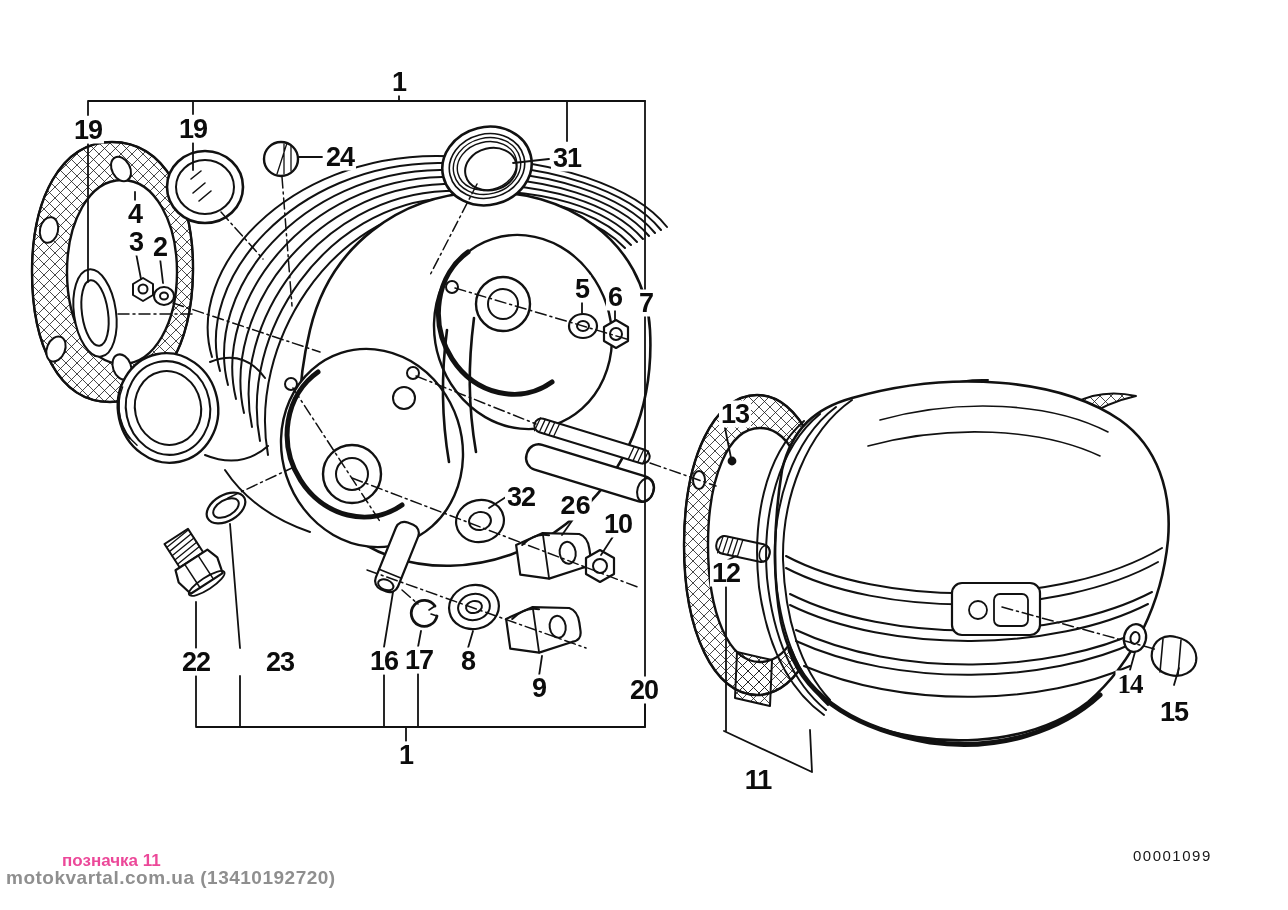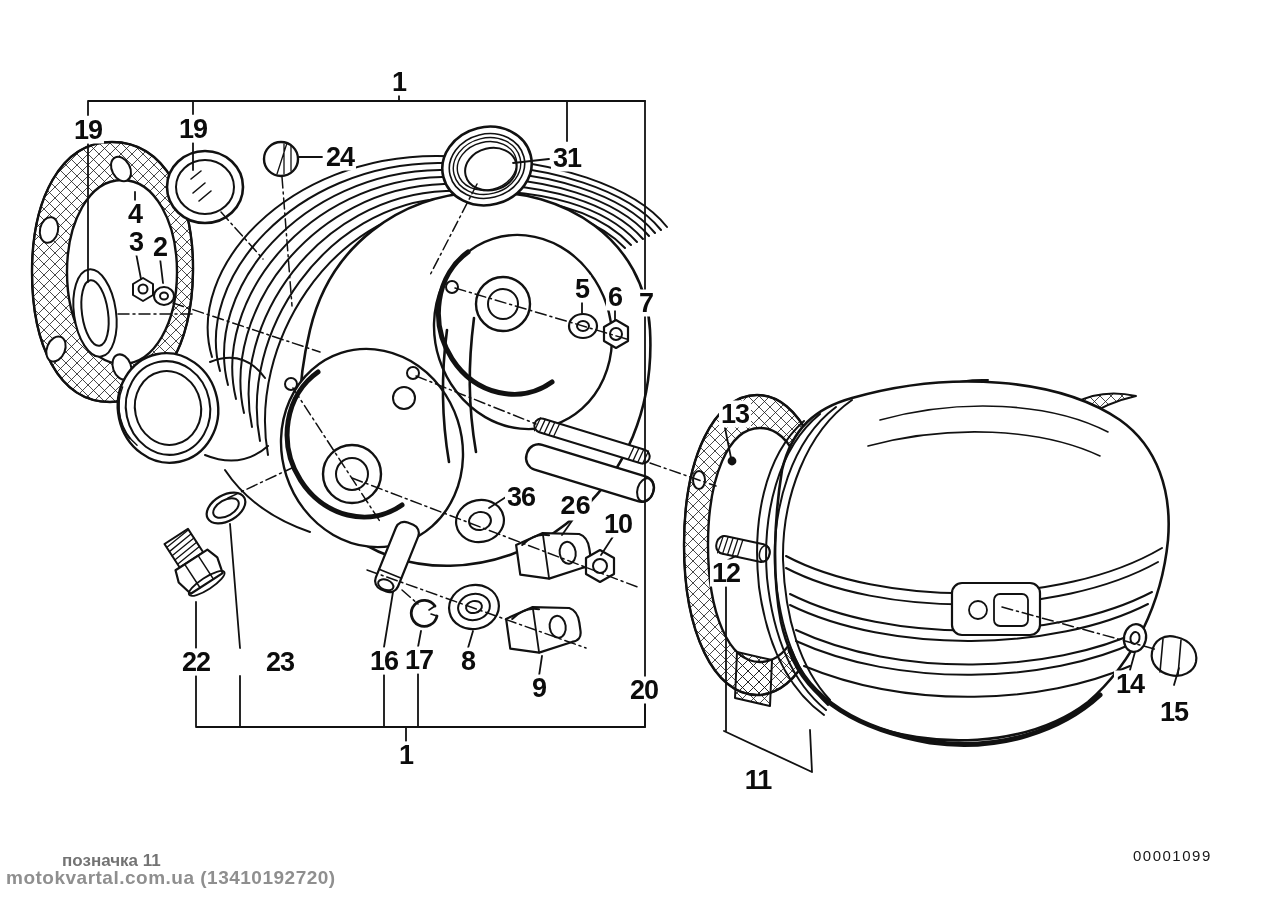--- a/index.html
+++ b/index.html
@@ -3,21 +3,21 @@
 <meta charset="utf-8">
 <style>
   html,body{margin:0;padding:0;background:#fff;}
   .page{position:relative;width:1288px;height:910px;background:#fff;overflow:hidden;
         font-family:"Liberation Sans",sans-serif;}
   svg{position:absolute;left:0;top:0;}
   .callout{position:absolute;transform:translate(-50%,-50%);
            font:bold 27px "Liberation Sans",sans-serif;letter-spacing:-1px;
            color:#0c0c0c;background:#fff;line-height:1;padding:0 2px;white-space:nowrap;}
   .wm-tag{position:absolute;left:62px;top:851px;font:bold 17px "Liberation Sans",sans-serif;
-          color:#737373;}
+          color:#ec4899;}
   .wm-site{position:absolute;left:6px;top:867px;font:bold 19px "Liberation Sans",sans-serif;
            color:#8f8f8f;letter-spacing:.5px;}
   .docnum{position:absolute;left:1133px;top:847px;font:15px "Liberation Sans",sans-serif;
           color:#161616;letter-spacing:1.5px;text-align:right;}
 </style>
 </head>
 <body>
 
 <div class="page">
 
@@ -296,33 +296,33 @@
       <div class="callout" style="left: 193px; top: 129px;">19</div>
       <div class="callout" style="left: 340px; top: 157px;">24</div>
       <div class="callout" style="left: 567px; top: 158px;">31</div>
       <div class="callout" style="left: 135px; top: 214px;">4</div>
       <div class="callout" style="left: 136px; top: 242px;">3</div>
       <div class="callout" style="left: 160px; top: 247px;">2</div>
       <div class="callout" style="left: 582px; top: 289px;">5</div>
       <div class="callout" style="left: 615px; top: 297px;">6</div>
       <div class="callout" style="left: 646px; top: 303px;">7</div>
       <div class="callout" style="left: 735px; top: 414px;">13</div>
-      <div class="callout" style="left: 521px; top: 497px;">36</div>
+      <div class="callout" style="left: 521px; top: 497px;">32</div>
       <div class="callout" style="left: 575px; top: 507px; font-family: Liberation Mono, monospace;">26</div>
       <div class="callout" style="left: 618px; top: 524px; text-align: right;">10</div>
       <div class="callout" style="left: 726px; top: 573px;">12</div>
       <div class="callout" style="left: 196px; top: 662px;">22</div>
       <div class="callout" style="left: 240px; top: 662px; margin-left: 40px;">23</div>
       <div class="callout" style="left: 384px; top: 661px;">16</div>
       <div class="callout" style="left: 419px; top: 660px;">17</div>
       <div class="callout" style="left: 468px; top: 661px;">8</div>
       <div class="callout" style="left: 539px; top: 688px;">9</div>
       <div class="callout" style="left: 644px; top: 690px;">20</div>
       <div class="callout" style="left: 406px; top: 755px;">1</div>
       <div class="callout" style="left: 758px; top: 780px;">11</div>
-      <div class="callout" style="left: 1130px; top: 684px;">14</div>
+      <div class="callout" style="left: 1130px; top: 684px; font-family: Liberation Serif, serif;">14</div>
       <div class="callout" style="left: 1174px; top: 712px;">15</div>
     </div>
 
   <div class="wm-tag">позначка 11</div>
   <div class="wm-site">motokvartal.com.ua (13410192720)</div>
   <div class="docnum">00001099</div>
 </div>
 
 </body></html>

